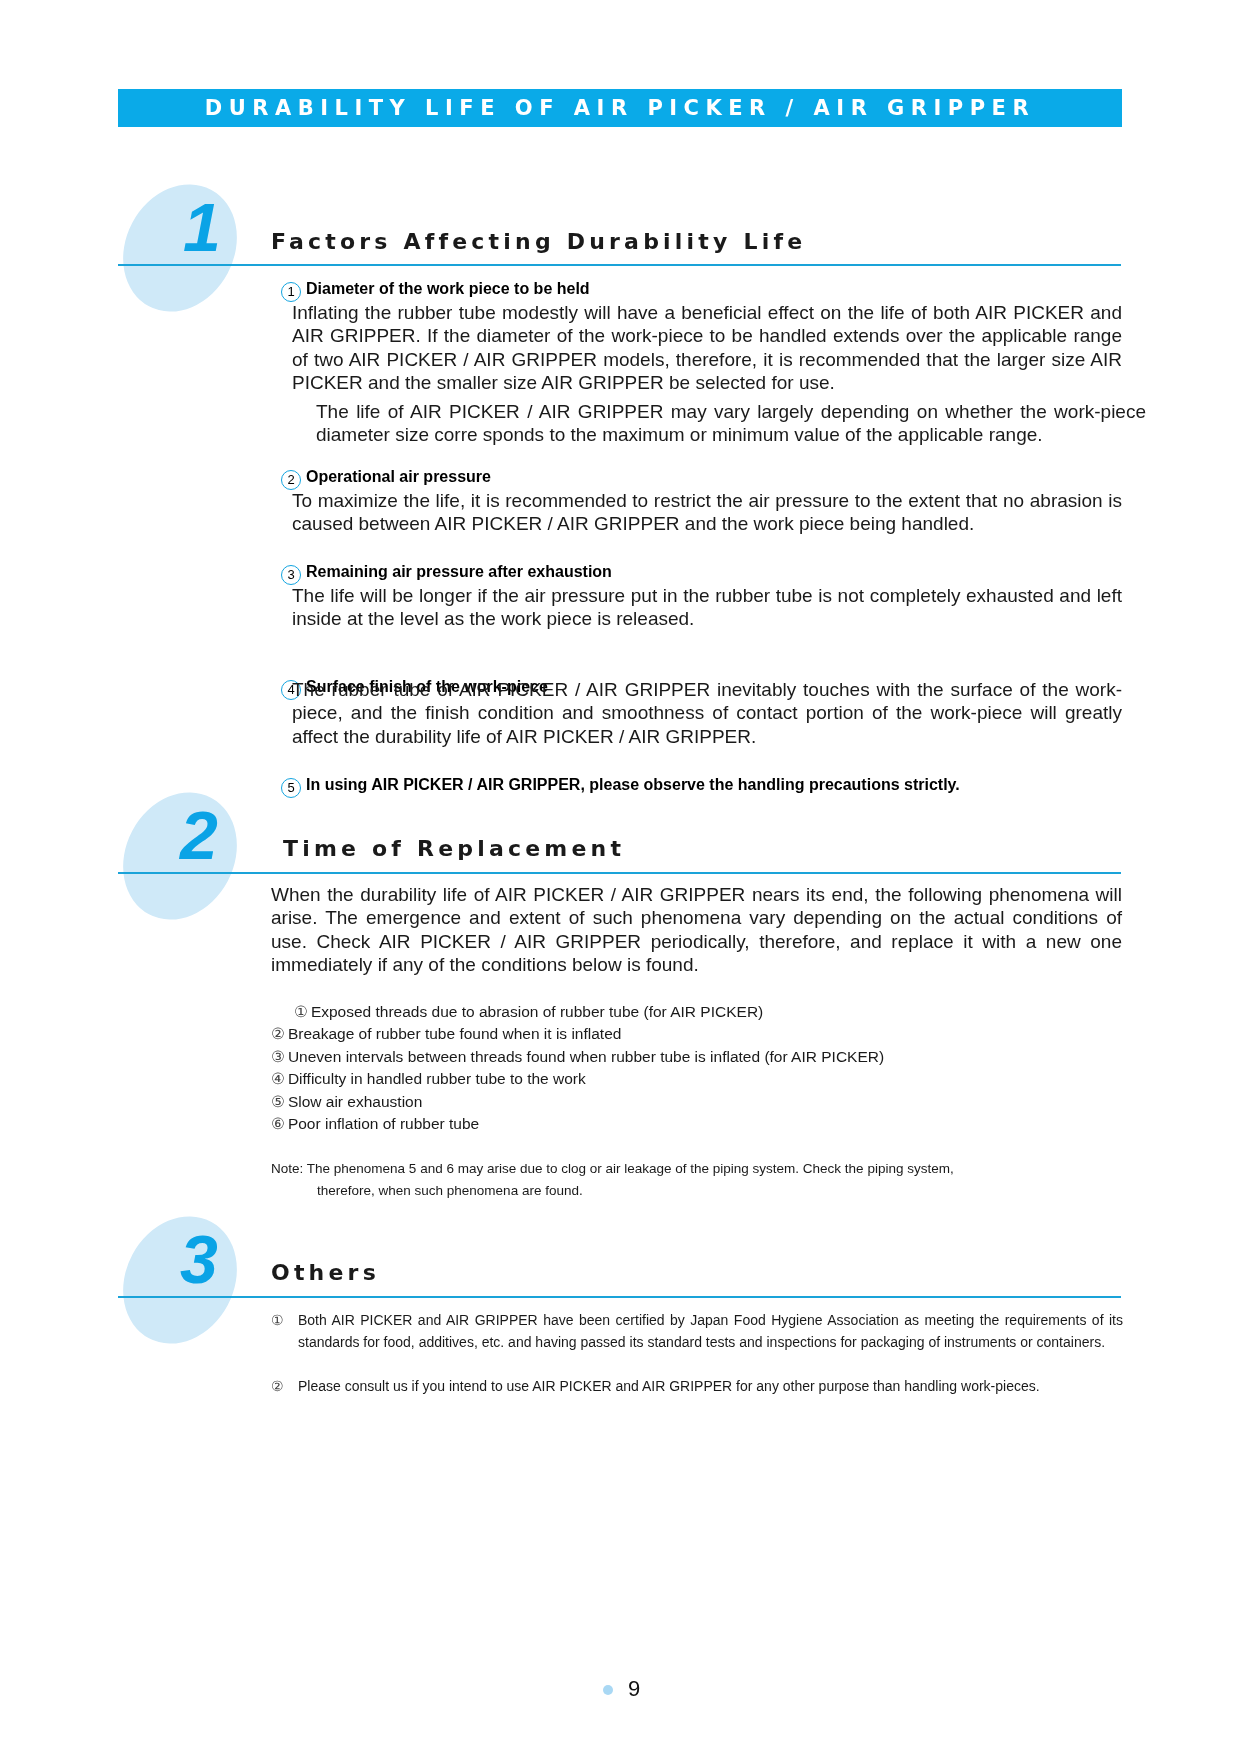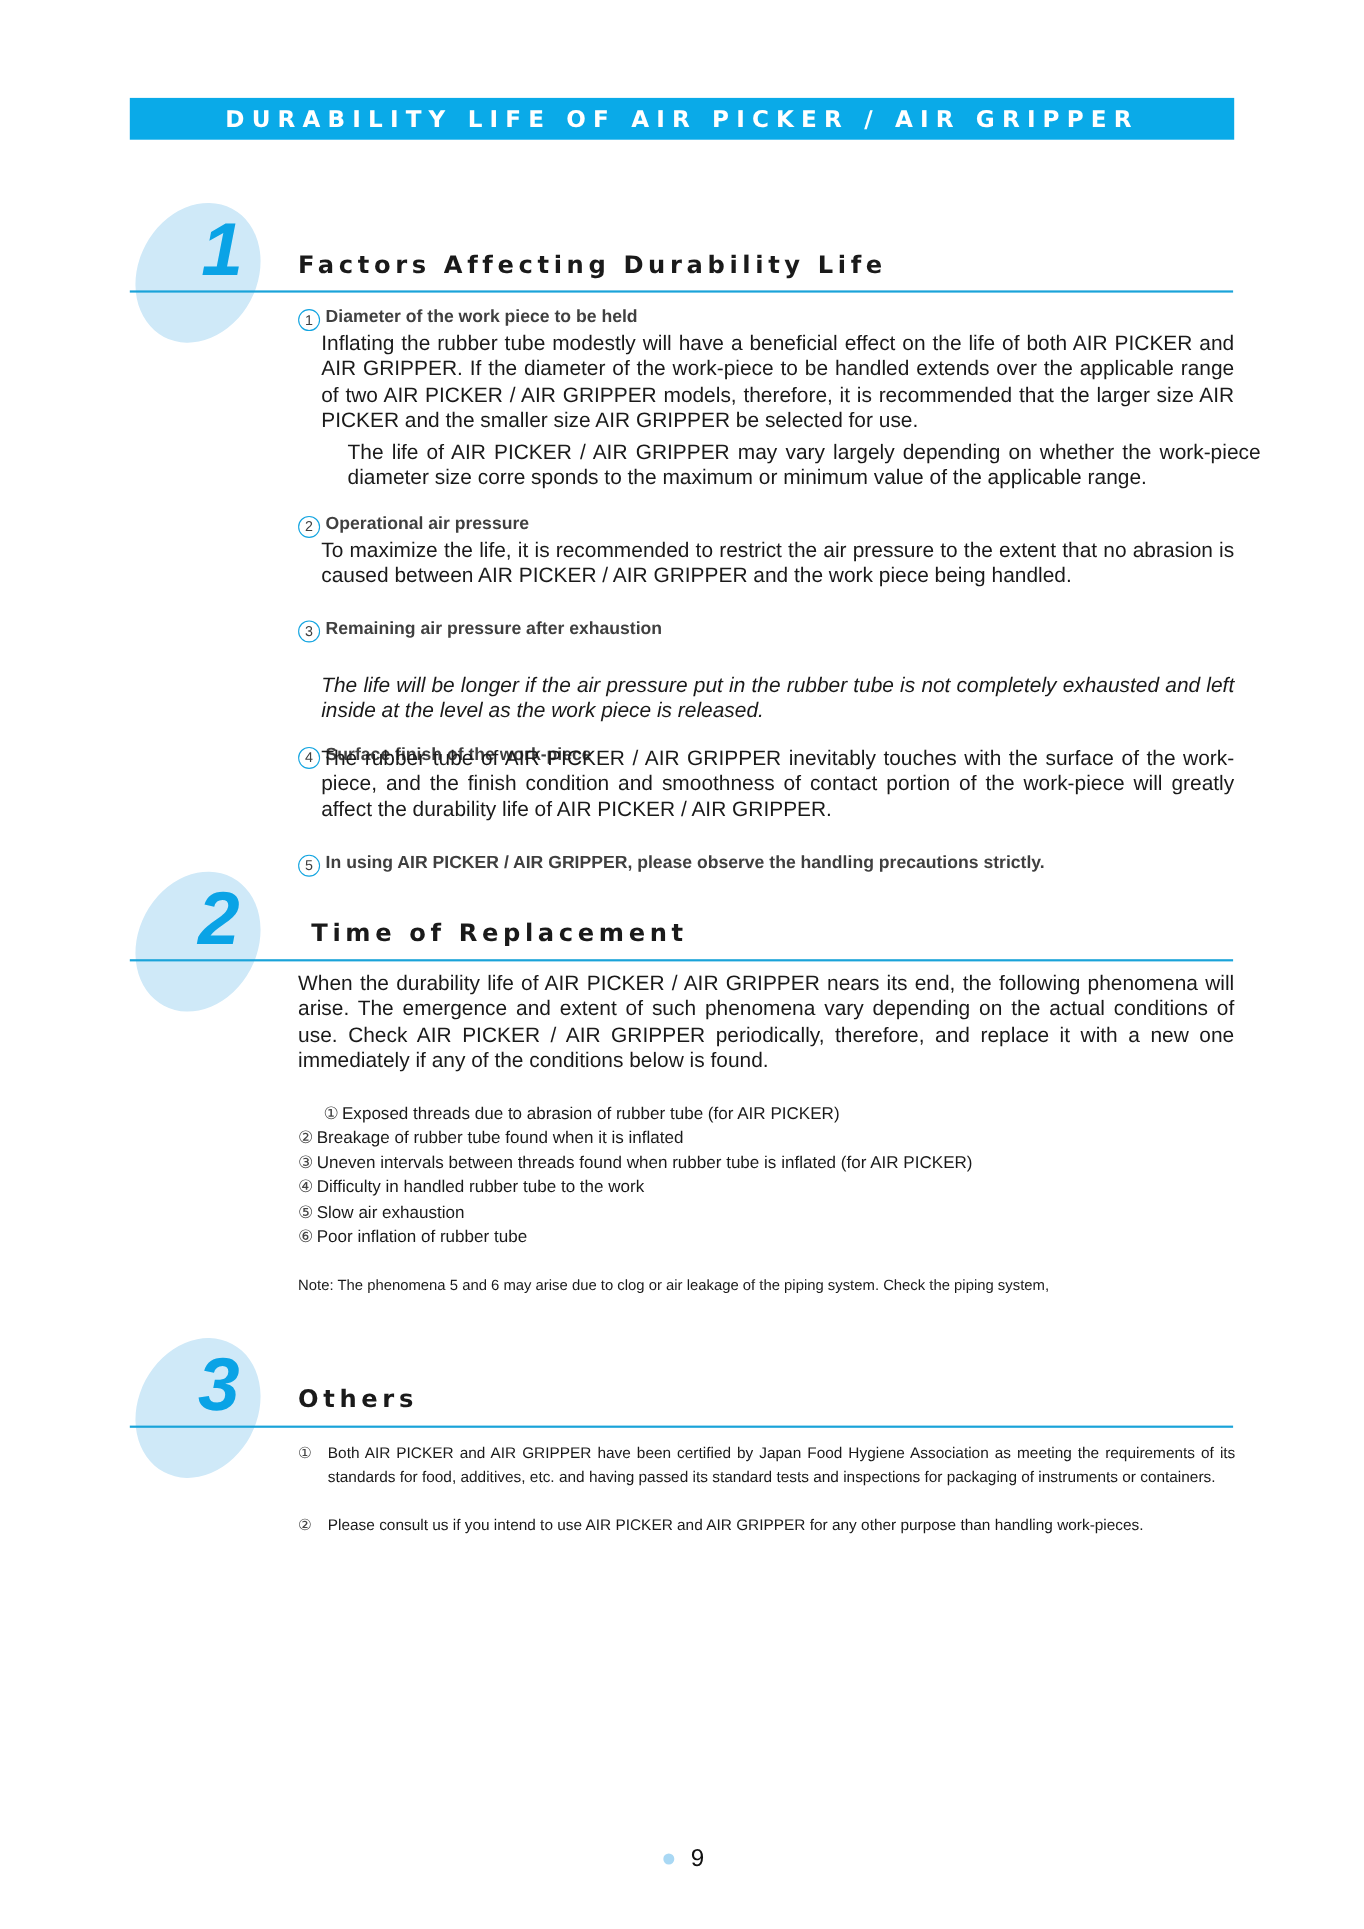--- a/index.html
+++ b/index.html
@@ -9,22 +9,22 @@
             background: #0aaae8; color: #ffffff; text-align: center;
             font-family: "DejaVu Sans", sans-serif; font-weight: bold; font-size: 21px;
             letter-spacing: 6.5px; line-height: 38px; }
   .sec-ellipse { position: absolute; width: 108px; height: 132px; border-radius: 50%;
                  background: #cfe9f8; transform: rotate(28deg); }
   .sec-num { position: absolute; font-family: "Liberation Sans", sans-serif; font-weight: bold;
              font-style: italic; font-size: 68px; color: #0aa3e6; line-height: 1; }
   .sec-title { position: absolute; left: 271px; font-family: "DejaVu Sans", sans-serif;
                font-weight: bold; font-size: 22px; letter-spacing: 4.2px; color: #1a1a1a; }
   .sec-rule { position: absolute; left: 118px; width: 1003px; height: 2px; background: #1aa3d9; }
-  .item-head { position: absolute; left: 271px; font-family: "Liberation Sans", sans-serif;
-               font-weight: bold; font-size: 16px; color: #404040; white-space: nowrap; }
+  .item-head { position: absolute; left: 281px; font-family: "Liberation Sans", sans-serif;
+               font-weight: bold; font-size: 16px; color: #000000; white-space: nowrap; }
   .circ { display: inline-block; width: 18px; height: 18px; border: 1.5px solid #12a4e0;
           border-radius: 50%; text-align: center; line-height: 18px; font-size: 13px;
           font-weight: normal; margin-right: 5px; vertical-align: -2px; box-sizing: content-box; }
   .body-text { position: absolute; font-family: "Liberation Sans", sans-serif; font-size: 19px;
                line-height: 23.4px; color: #1a1a1a; text-align: justify; }
   .list-line { position: absolute; left: 271px; font-family: "Liberation Sans", sans-serif;
                font-size: 15.5px; color: #1a1a1a; white-space: nowrap; }
   .glyph-circ { color: #444; margin-right: 3px; }
   .note { position: absolute; left: 271px; width: 800px; font-family: "Liberation Sans", sans-serif;
           font-size: 13.5px; line-height: 22px; color: #1a1a1a; }
@@ -57,21 +57,21 @@
 <div class="body-text" style="left:292px; top:400px; width:830px;margin-left:24px;">The life of AIR PICKER / AIR GRIPPER may vary largely depending on whether the work-piece diameter size corre sponds to the maximum or minimum value of the applicable range.</div>
 
 <div class="item-head" style="top:468px;">
   <span class="circ">2</span><span>Operational air pressure</span>
 </div>
 <div class="body-text" style="left:292px; top:489px; width:830px;">To maximize the life, it is recommended to restrict the air pressure to the extent that no abrasion is caused between AIR PICKER / AIR GRIPPER and the work piece being handled.</div>
 
 <div class="item-head" style="top:563px;">
   <span class="circ">3</span><span>Remaining air pressure after exhaustion</span>
 </div>
-<div class="body-text" style="left:292px; top:612px; width:830px;font-style:italic;">The life will be longer if the air pressure put in the rubber tube is not completely exhausted and left inside at the level as the work piece is released.</div>
+<div class="body-text" style="left:292px; top:584px; width:830px;">The life will be longer if the air pressure put in the rubber tube is not completely exhausted and left inside at the level as the work piece is released.</div>
 
 <div class="item-head" style="top:657px;margin-top:21px;">
   <span class="circ">4</span><span>Surface finish of the work-piece</span>
 </div>
 <div class="body-text" style="left:292px; top:678px; width:830px;">The rubber tube of AIR PICKER / AIR GRIPPER inevitably touches with the surface of the work-piece, and the finish condition and smoothness of contact portion of the work-piece will greatly affect the durability life of AIR PICKER / AIR GRIPPER.</div>
 
 <div class="item-head" style="top:776px;">
   <span class="circ">5</span><span>In using AIR PICKER / AIR GRIPPER, please observe the handling precautions strictly.</span>
 </div>
 
@@ -97,20 +97,21 @@
 <div class="list-line" style="top:1093px;">
   <span class="glyph-circ">⑤</span><span>Slow air exhaustion</span>
 </div>
 <div class="list-line" style="top:1115px;">
   <span class="glyph-circ">⑥</span><span>Poor inflation of rubber tube</span>
 </div>
 
 <div class="note" style="top:1158px;">
   <span>Note:</span>
   <span>The phenomena 5 and 6 may arise due to clog or air leakage of the piping system. Check the piping system,</span>
+  <span class="note-indent">therefore, when such phenomena are found.</span>
 </div>
 
 <div class="sec-ellipse" style="left:126px; top:1214px;"></div>
 <div class="sec-num" style="left:180px; top:1225px;">3</div>
 <div class="sec-title" style="top:1260px;">Others</div>
 <div class="sec-rule" style="top:1296px;"></div>
 
 <div class="others-item" style="top:1309px;">
   <span class="num">①</span>
   <span class="txt">Both AIR PICKER and AIR GRIPPER have been certified by Japan Food Hygiene Association as meeting the requirements of its standards for food, additives, etc. and having passed its standard tests and inspections for packaging of instruments or containers.</span>

